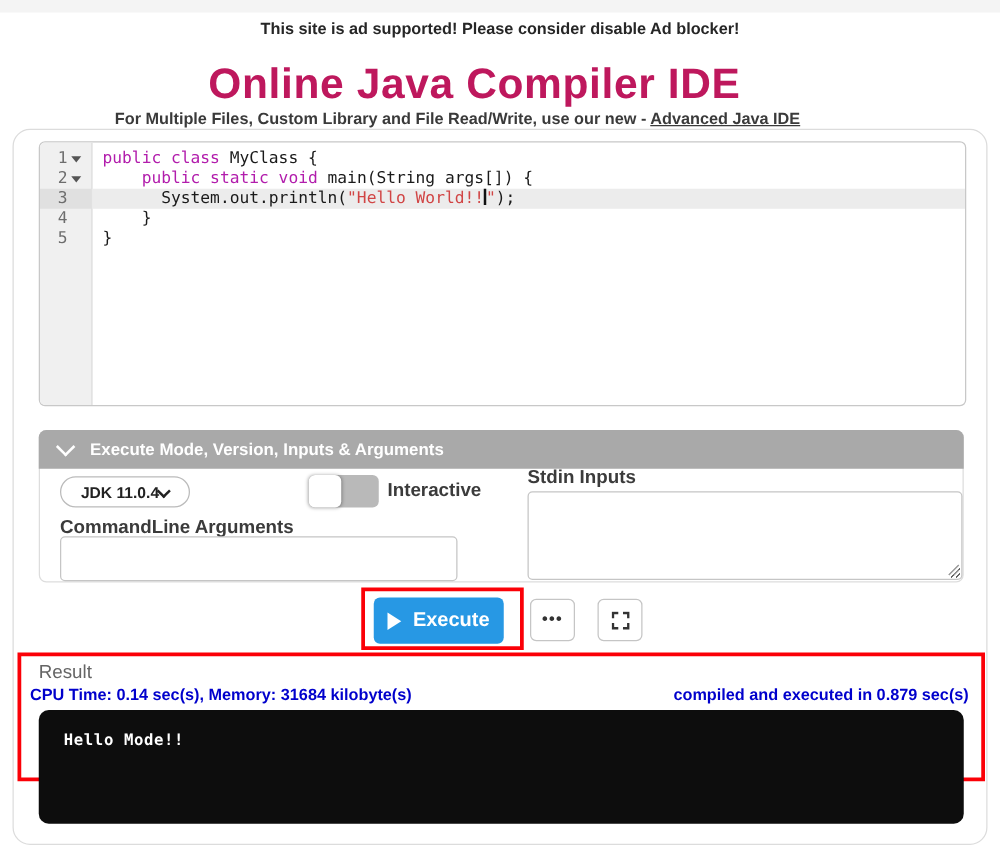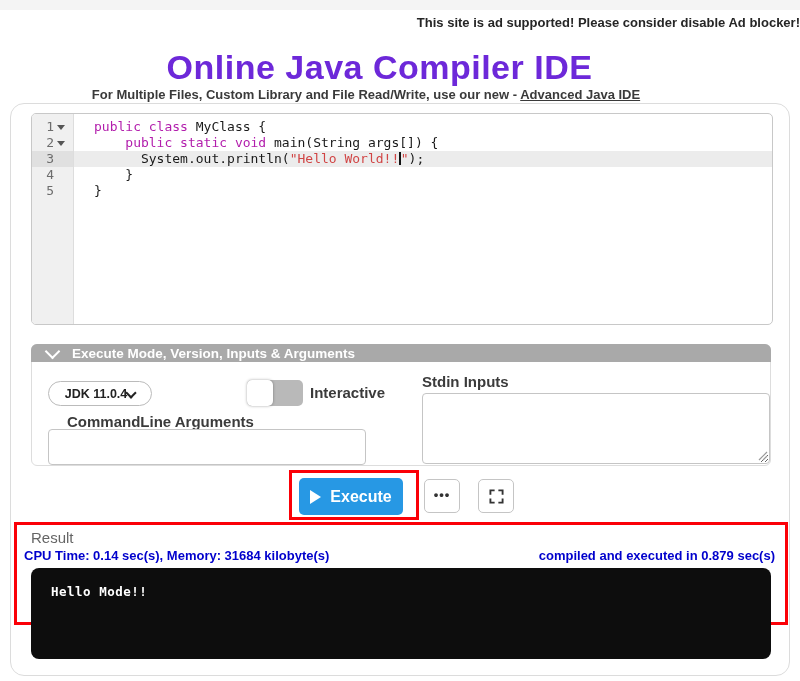--- a/index.html
+++ b/index.html
@@ -1,71 +1,71 @@
 <!DOCTYPE html>
 <html style="--blue: #2798e4; --red: #fb0007; --navy: #0000cc; --kw: #b21dac; --str: #d14545; --bar: #a9a9a9; --term: #0d0d0d;"><head>
 <meta charset="utf-8">
 <style>
   html,body{margin:0;padding:0;background:#fff;}
   .screen{position:relative;width:800px;height:681px;background:#fff;overflow:hidden;
           font-family:"Liberation Sans",sans-serif;}
 
   
   .top-strip{position:absolute;left:0;top:0;width:800px;height:10px;background:#f4f4f4;}
-  .ad-text{position:absolute;left:0;top:15px;width:800px;text-align:right;
+  .ad-text{position:absolute;left:0;top:15px;width:800px;text-align:center;
            font-size:13px;font-weight:bold;color:#262626;}
   .title{position:absolute;left:0;top:48px;width:759px;margin:0;text-align:center;
-         font-size:34px;font-weight:600;color:#6d28d9;letter-spacing:.5px;}
+         font-size:34px;font-weight:600;color:#be185d;letter-spacing:.5px;}
   .subtitle{position:absolute;left:0;top:87px;width:732px;text-align:center;
             font-size:13px;font-weight:bold;color:#3a3a3a;}
   .adv-link{color:#3a3a3a;text-decoration:underline;cursor:pointer;}
 
   
   .card{position:absolute;left:10px;top:103px;width:778px;height:571px;background:#fff;
         border:1px solid #dcdcdc;border-radius:14px;}
 
   
   .editor{position:absolute;left:20px;top:9px;width:740px;height:210px;background:#fff;
           border:1px solid #c8c8c8;border-radius:5px;overflow:hidden;display:flex;
           font-family:"DejaVu Sans Mono",monospace;font-size:13px;}
   .gutter{width:42px;background:#f0f0f0;border-right:1px solid #ddd;padding-top:5px;box-sizing:border-box;}
   .gutter-row{height:16px;line-height:16px;display:flex;align-items:center;}
   .gutter-row.active{background:#e0e0e0;}
   .gutter-num{display:inline-block;width:22px;text-align:right;color:#6d6d6d;font-size:13px;}
   .fold{width:0;height:0;border-left:4px solid transparent;border-right:4px solid transparent;
         border-top:5px solid #555;margin-left:3px;}
   .codecol{flex:1;padding-top:5px;}
-  .code-row{height:16px;line-height:16px;white-space:pre;padding-left:20px;color:#1a1a1a;}
+  .code-row{height:16px;line-height:16px;white-space:pre;padding-left:8px;color:#1a1a1a;}
   .code-row.active{background:#ececec;}
   .tok-k{color:var(--kw,#b21dac);}
   .tok-p{color:#1a1a1a;}
   .tok-s{color:var(--str,#d14545);}
   .caret{display:inline-block;width:1.5px;height:13px;background:#111;vertical-align:-2px;}
 
   
   .opts{position:absolute;left:20px;top:240px;width:740px;height:122px;
         border:1px solid #ddd;border-radius:6px;background:#fff;box-sizing:border-box;}
-  .opts-header{position:absolute;left:-1px;top:-1px;width:740px;height:18px;
+  .opts-header{position:absolute;left:-1px;top:-1px;width:740px;height:31px;
                background:var(--bar,#a9a9a9);border-radius:6px 6px 0 0;display:flex;
                align-items:center;color:#fff;font-size:13.5px;font-weight:bold;cursor:pointer;}
   .chev{display:inline-block;width:9px;height:9px;border-left:2.5px solid currentColor;
         border-bottom:2.5px solid currentColor;transform:rotate(-45deg);margin:-4px 14px 0 16px;}
   .chev.dark{width:6px;height:6px;border-width:2px;margin:0 0 2px 0;color:#222;}
   .jdk-pill{position:absolute;left:16px;top:36px;width:104px;height:25px;background:#fff;
             border:1px solid #bbb;border-radius:14px;display:flex;align-items:center;
             justify-content:center;padding:0 12px;box-sizing:border-box;cursor:pointer;}
   .jdk-pill span.v{font-size:12.5px;font-weight:600;color:#222;}
   .toggle{position:absolute;left:215px;top:35px;width:56px;height:26px;background:#b9b9b9;
           border-radius:5px;cursor:pointer;}
   .knob{position:absolute;left:0;top:0;width:26px;height:26px;background:#fff;border-radius:5px;
         box-shadow:0 0 3px rgba(0,0,0,.35);}
   .lbl{position:absolute;font-size:15px;font-weight:600;color:#3b3b3b;}
   .lbl.interactive{left:278px;top:39px;}
   .lbl.stdin{left:390px;top:28px;}
-  .lbl.cmdline{left:16px;top:68px;margin-left:19px;}
+  .lbl.cmdline{left:16px;top:68px;}
   .stdin-area{position:absolute;left:390px;top:48px;width:348px;height:71px;box-sizing:border-box;
               border:1px solid #c5c5c5;border-radius:4px;resize:vertical;
               font-family:"Liberation Sans",sans-serif;}
   .resize-grip{position:absolute;left:726px;top:106px;pointer-events:none;}
   .cmdline-input{position:absolute;left:16px;top:84px;width:318px;height:36px;box-sizing:border-box;
                  border:1px solid #c5c5c5;border-radius:4px;font-family:"Liberation Sans",sans-serif;}
 
   
   .exec-annotation{position:absolute;left:278px;top:366px;width:130px;height:50px;
                    border:3px solid var(--red,#fb0007);box-sizing:border-box;}

